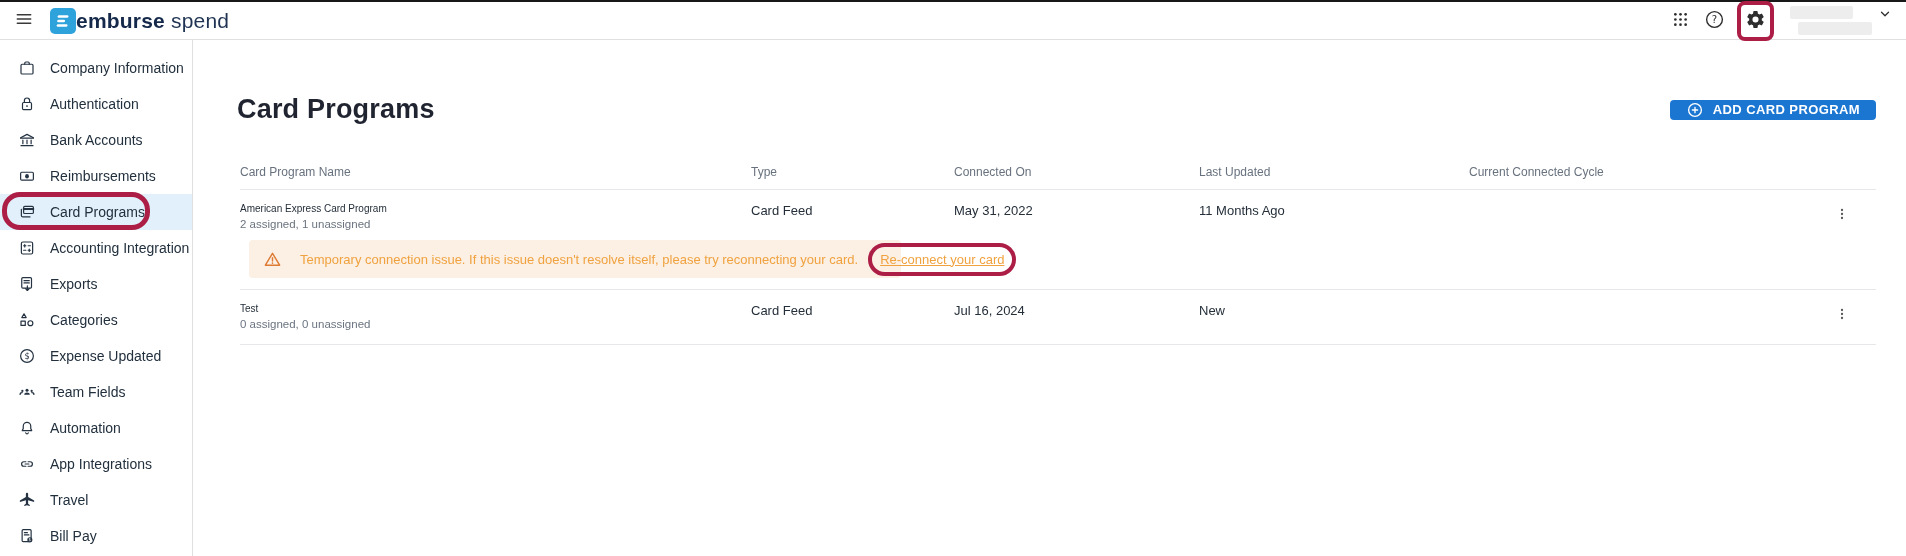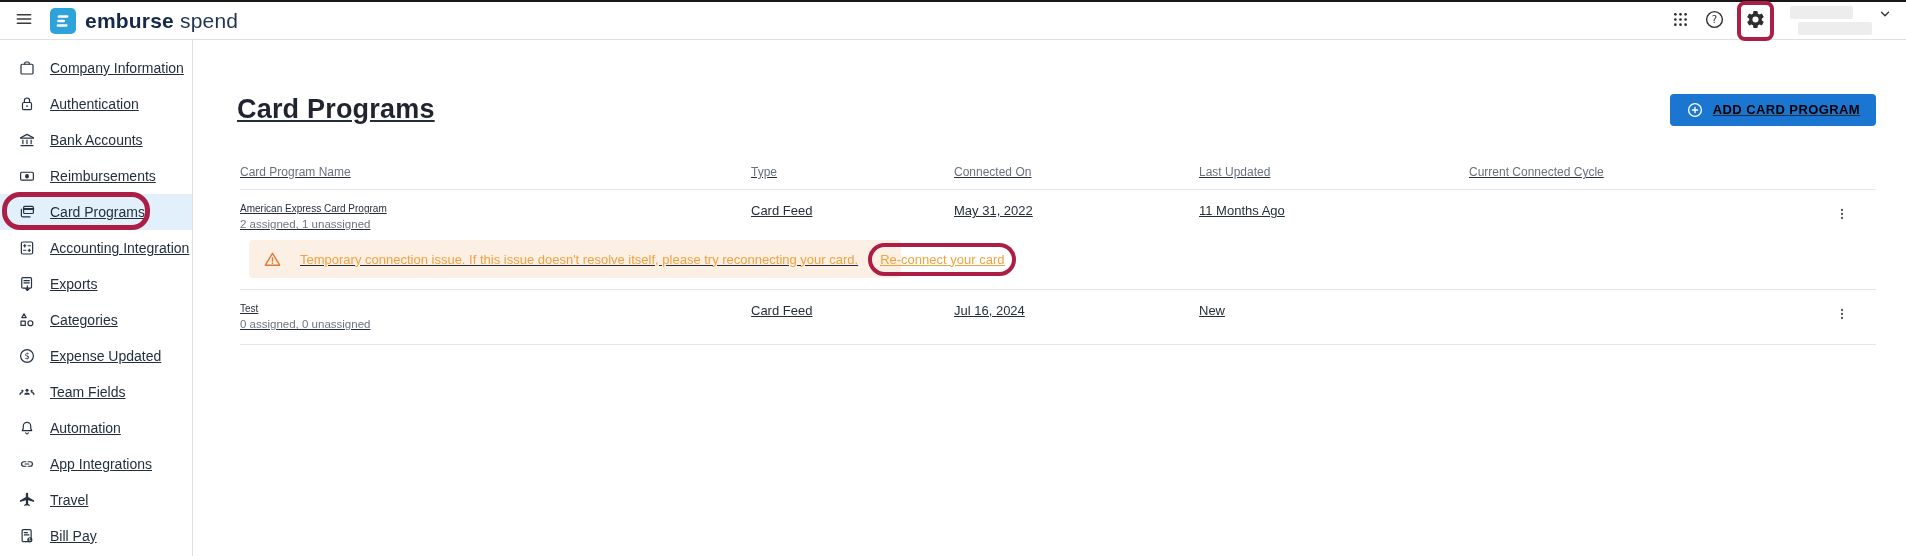--- a/index.html
+++ b/index.html
@@ -12,40 +12,40 @@
 
   
   header {
     height:40px; flex:0 0 40px; background:#fff;
     border-top:2px solid #181818; border-bottom:1px solid #e0e0e0;
     display:flex; align-items:center; justify-content:space-between;
     padding:0 14px 0 12px; position:relative; z-index:5;
   }
   .h-left { display:flex; align-items:center; gap:14px; }
   .icon-btn { background:none; border:none; padding:2px; cursor:pointer; display:flex; align-items:center; justify-content:center; }
-  .logo-wrap { display:flex; align-items:center; gap:9px; }
+  .logo-wrap { display:flex; align-items:center; }
   .logo-mark { width:26px; height:26px; border-radius:5px; background:var(--logo-blue,#2ea2db); display:flex; align-items:center; justify-content:center; }
   .brand { font-size:21px; color:var(--brand-navy,#15294a); letter-spacing:.2px; white-space:nowrap; }
   .brand b { font-weight:700; }
   .brand span.light { font-weight:400; opacity:.95; }
   .h-right { display:flex; align-items:center; gap:10px; }
   .gear-wrap { position:relative; padding:4px 6px; }
   .annotation-box {
     position:absolute; inset:-2px 0; border:4px solid var(--annotation-red,#ac1e45);
     border-radius:8px; pointer-events:none;
   }
   .user-block { display:flex; align-items:flex-start; gap:6px; margin-left:6px; }
   .redact-col { display:flex; flex-direction:column; gap:3px; align-items:flex-start; }
   .redact { background:#ededed; border-radius:2px; }
   .redact.r1 { width:63px; height:13px; }
   .redact.r2 { width:74px; height:13px; margin-left:8px; }
   .chevron { margin-top:1px; }
 
   
-  .shell { flex:1; display:flex; min-height:0;text-decoration:underline; }
+  .shell { flex:1; display:flex; min-height:0; }
 
   
   nav.sidebar {
     width:193px; flex:0 0 193px; border-right:1px solid #e0e0e0;
     padding-top:10px; background:#fff;
   }
   .nav-item {
     height:36px; display:flex; align-items:center; gap:14px;
     padding-left:18px; font-size:14px; color:#22303e; cursor:pointer;
     position:relative; white-space:nowrap;
@@ -59,22 +59,22 @@
   .nav-ic svg { stroke:#243242; stroke-width:1.6; fill:none; stroke-linecap:round; stroke-linejoin:round; }
 
   
   main { flex:1; min-width:0; background:#fff; }
   .main-head {
     display:flex; align-items:center; justify-content:space-between;
     margin:36px 30px 0 44px;
   }
   .page-title { font-size:27px; font-weight:600; color:#1f2430; letter-spacing:.2px; }
   .add-btn {
-    background:var(--accent-blue,#1b76d2); color:#000000; border:none; border-radius:4px;
-    height:32px; padding:0 16px; display:flex; align-items:center; gap:9px;
+    background:var(--accent-blue,#1b76d2); color:#ffffff; border:none; border-radius:4px;
+    height:20px; padding:0 16px; display:flex; align-items:center; gap:9px;
     font-size:13px; font-weight:700; letter-spacing:.4px; cursor:pointer;
     font-family:"Liberation Sans", sans-serif;
   }
 
   
   .table { margin:14px 30px 0 47px; }
   .t-grid { display:grid; grid-template-columns:511px 203px 245px 270px 230px 1fr; }
   .t-head { border-bottom:1px solid #e5e7ea; padding:8px 0 10px 0; }
   .t-head .th { font-size:12px; color:#68727e; }
   .t-row { border-bottom:1px solid #e5e7ea; }

